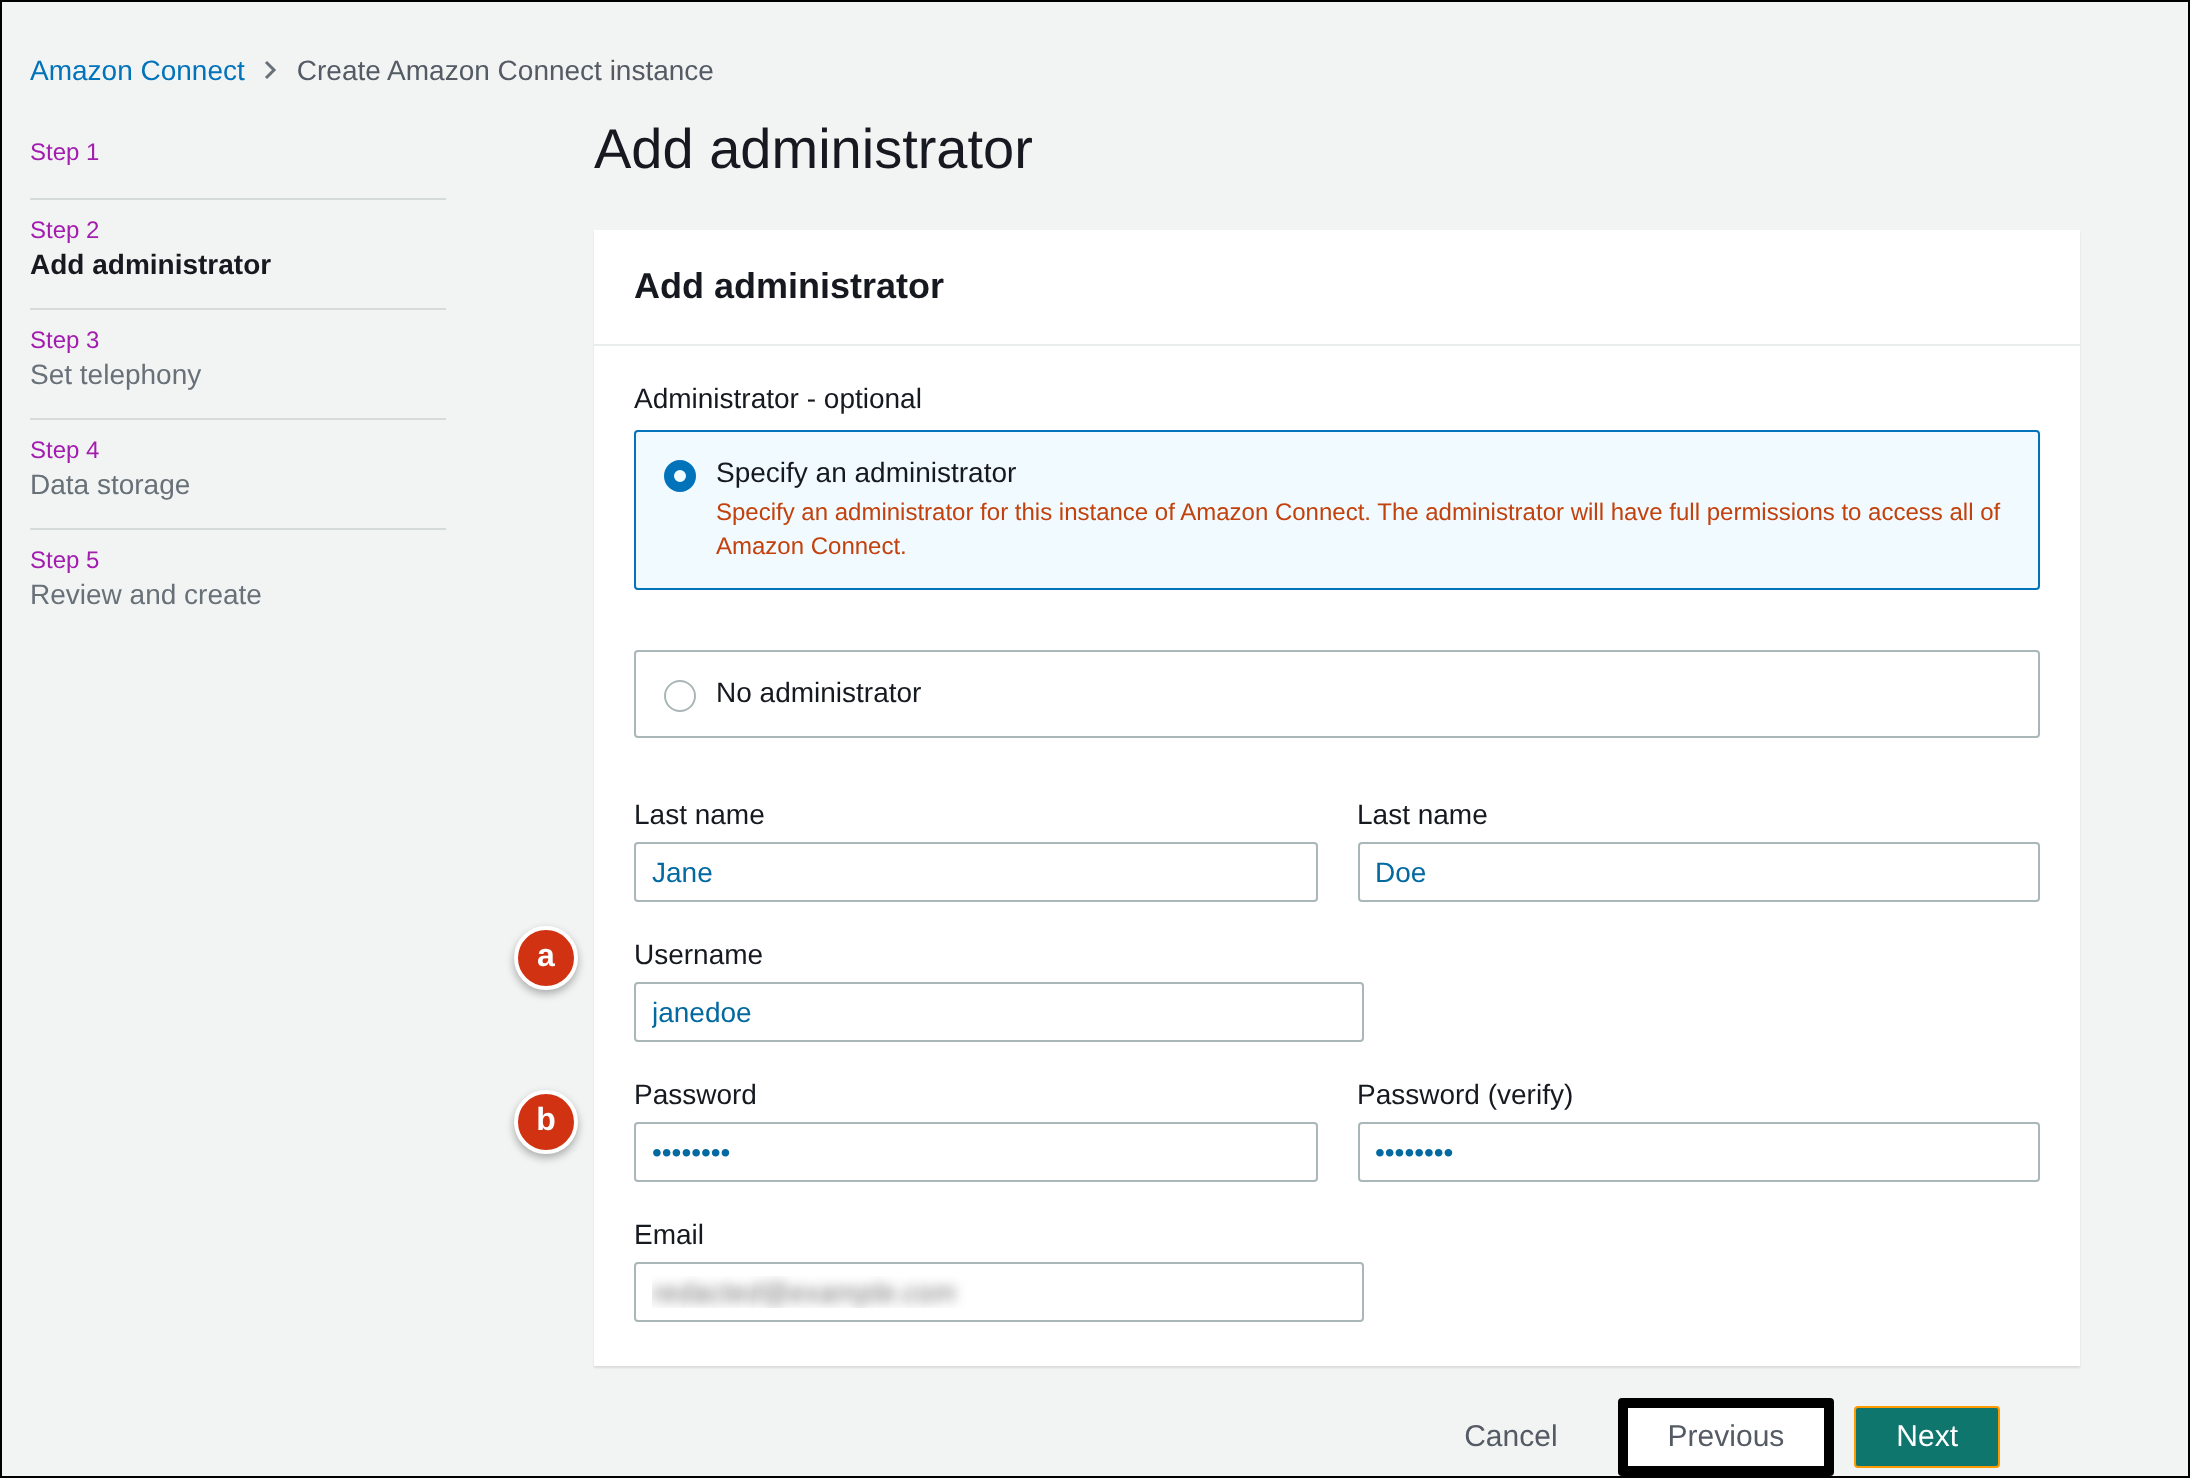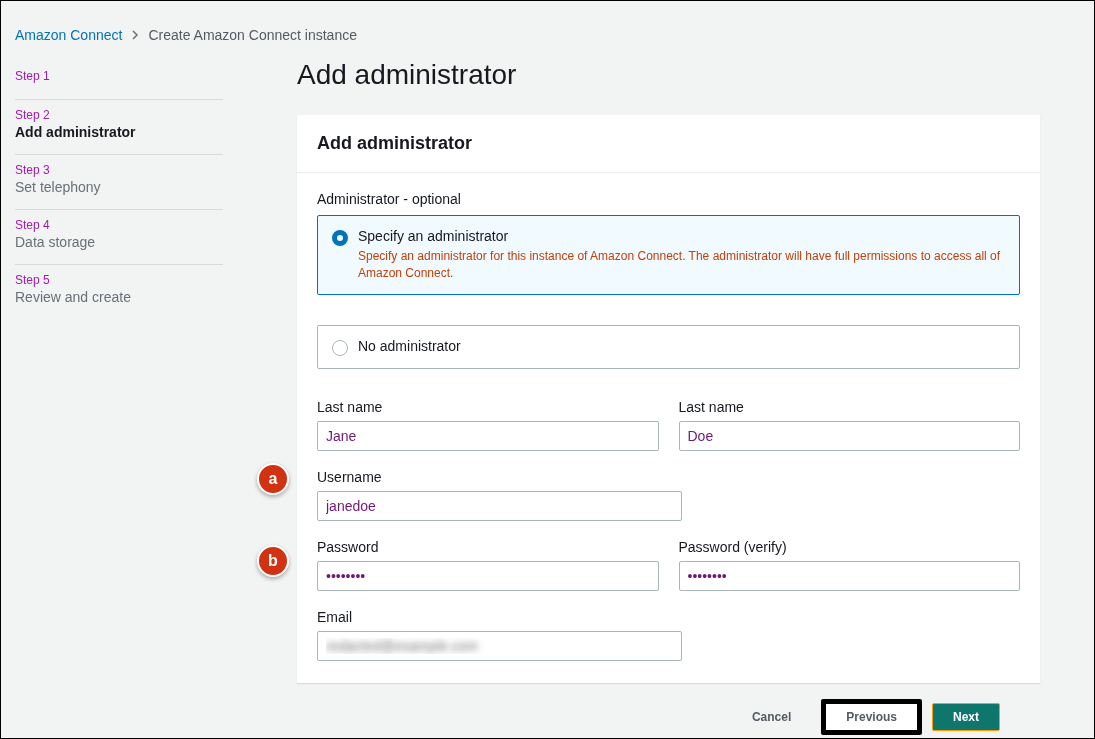--- a/index.html
+++ b/index.html
@@ -96,41 +96,41 @@
     }
     .form-col { flex: 1; }
     .form-col.half { width: 365px; flex: none; }
     .field-label { font-size: 14px; color: #16191f; margin-bottom: 6px; display: block; }
     .text-input {
       width: 100%;
       padding: 6px 8px;
       font-size: 14px;
       border: 1px solid #aab7b8;
       border-radius: 2px;
-      color: #701a75;
+      color: #0369a1;
       font-family: inherit;
     }
     .text-input.blurred {
       color: transparent;
       text-shadow: 0 0 6px rgba(80,80,80,0.8);
       font-style: italic;
     }
     .footer {
       display: flex;
       justify-content: flex-end;
       align-items: center;
       gap: 10px;
       padding: 16px 40px 0 0;
     }
     .btn {
       padding: 6px 20px;
-      font-size: 12px;
+      font-size: 15px;
       border-radius: 2px;
       cursor: pointer;
-      font-weight: 700;
+      font-weight: 400;
       font-family: inherit;
     }
     .btn-link {
       background: transparent;
       border: none;
       color: #545b64;
     }
     .btn-outline {
       background: #fff;
       border: 5px solid #000000;

